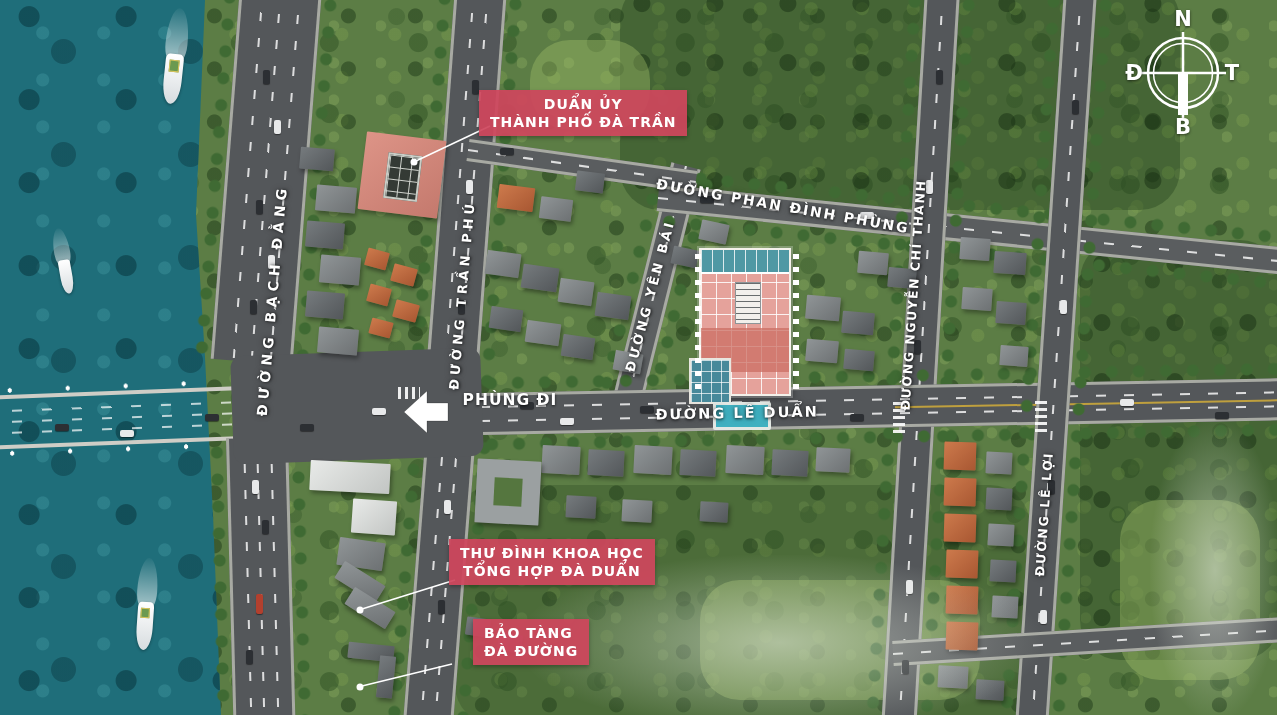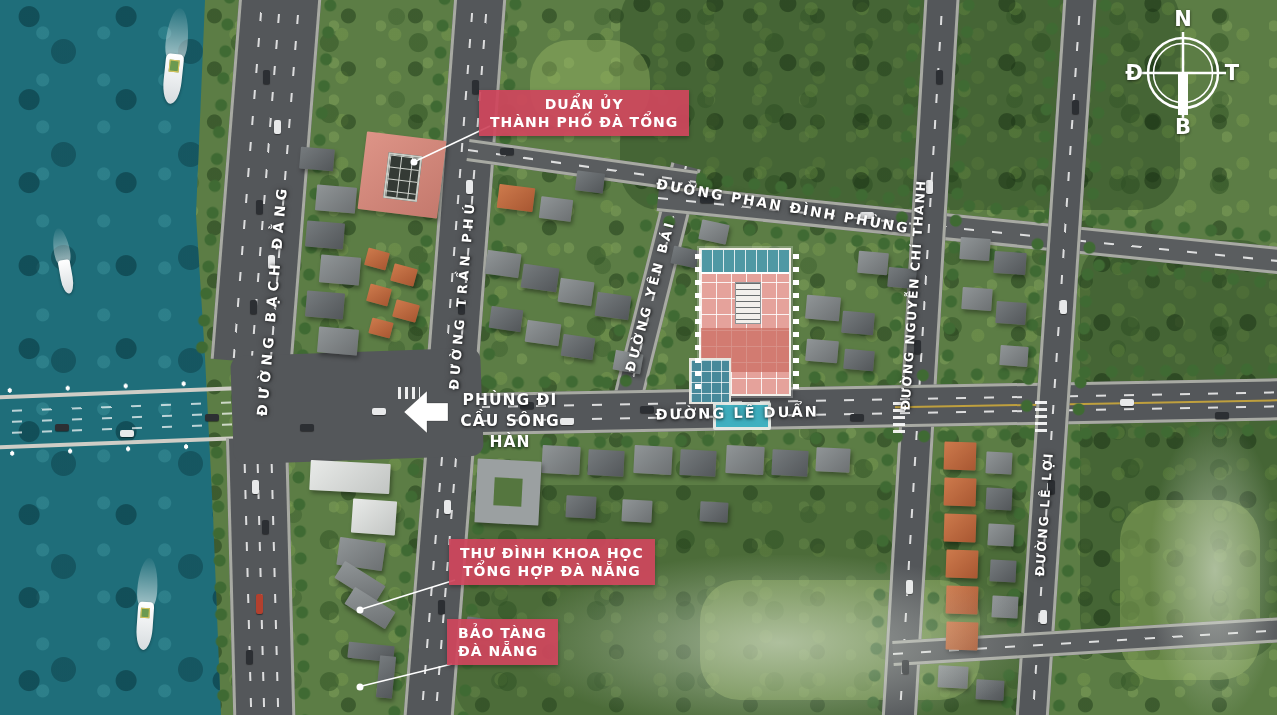--- a/index.html
+++ b/index.html
@@ -339,34 +339,33 @@
     <circle cx="414" cy="162" r="3.5" fill="#ffffff"></circle>
     <line x1="455" y1="580" x2="362" y2="609" stroke="#ffffff" stroke-width="1.5"></line>
     <circle cx="360" cy="610" r="3.5" fill="#ffffff"></circle>
     <line x1="452" y1="664" x2="362" y2="686" stroke="#ffffff" stroke-width="1.5"></line>
     <circle cx="360" cy="687" r="3.5" fill="#ffffff"></circle>
     <path d="M404,412 L427,391 L427,403 L448,403 L448,421 L427,421 L427,433 Z" fill="#ffffff" stroke="rgba(0,0,0,.2)" stroke-width="1"></path>
   </svg>
 
   <div class="lbl" style="left:479px;top:90px">
     <div>DUẨN ỦY</div>
-    <div>THÀNH PHỐ ĐÀ TỔNG</div>
+    <div>THÀNH PHỐ ĐÀ TRẦN</div>
   </div>
   <div class="lbl" style="left:449px;top:539px">
     <div>THƯ ĐÌNH KHOA HỌC</div>
-    <div>TỔNG HỢP ĐÀ NẴNG</div>
-  </div>
-  <div class="lbl left" style="left:447px;top:619px">
+    <div>TỔNG HỢP ĐÀ DUẨN</div>
+  </div>
+  <div class="lbl left" style="left:473px;top:619px">
     <div>BẢO TÀNG</div>
-    <div>ĐÀ NẴNG</div>
+    <div>ĐÀ ĐƯỜNG</div>
   </div>
 
   <div class="dir">
     <div>PHÙNG ĐI</div>
-    <div>CẦU SÔNG HÀN</div>
   </div>
 
   <div class="st" style="left:272px;top:300px;transform:translate(-50%,-50%) rotate(-85deg);font-size:14px;letter-spacing:5px">ĐƯỜNG BẠCH ĐẰNG</div>
   <div class="st" style="left:462px;top:295px;transform:translate(-50%,-50%) rotate(-85deg);font-size:13px;letter-spacing:4px">ĐƯỜNG TRẦN PHÚ</div>
   <div class="st" style="left:650px;top:296px;transform:translate(-50%,-50%) rotate(-75deg);font-size:13px;letter-spacing:3px">ĐƯỜNG YÊN BÁI</div>
   <div class="st" style="left:783px;top:206px;transform:translate(-50%,-50%) rotate(10deg);font-size:14px;letter-spacing:2px">ĐƯỜNG PHAN ĐÌNH PHÙNG</div>
   <div class="st" style="left:913px;top:295px;transform:translate(-50%,-50%) rotate(-86deg);font-size:12.5px;letter-spacing:1.5px">ĐƯỜNG NGUYỄN CHÍ THANH</div>
   <div class="st" style="left:737px;top:413px;transform:translate(-50%,-50%) rotate(-1deg);font-size:14.5px;letter-spacing:2px">ĐƯỜNG LÊ DUẨN</div>
   <div class="st" style="left:1044px;top:514px;transform:translate(-50%,-50%) rotate(-86deg);font-size:12.5px;letter-spacing:2px">ĐƯỜNG LÊ LỢI</div>
 

